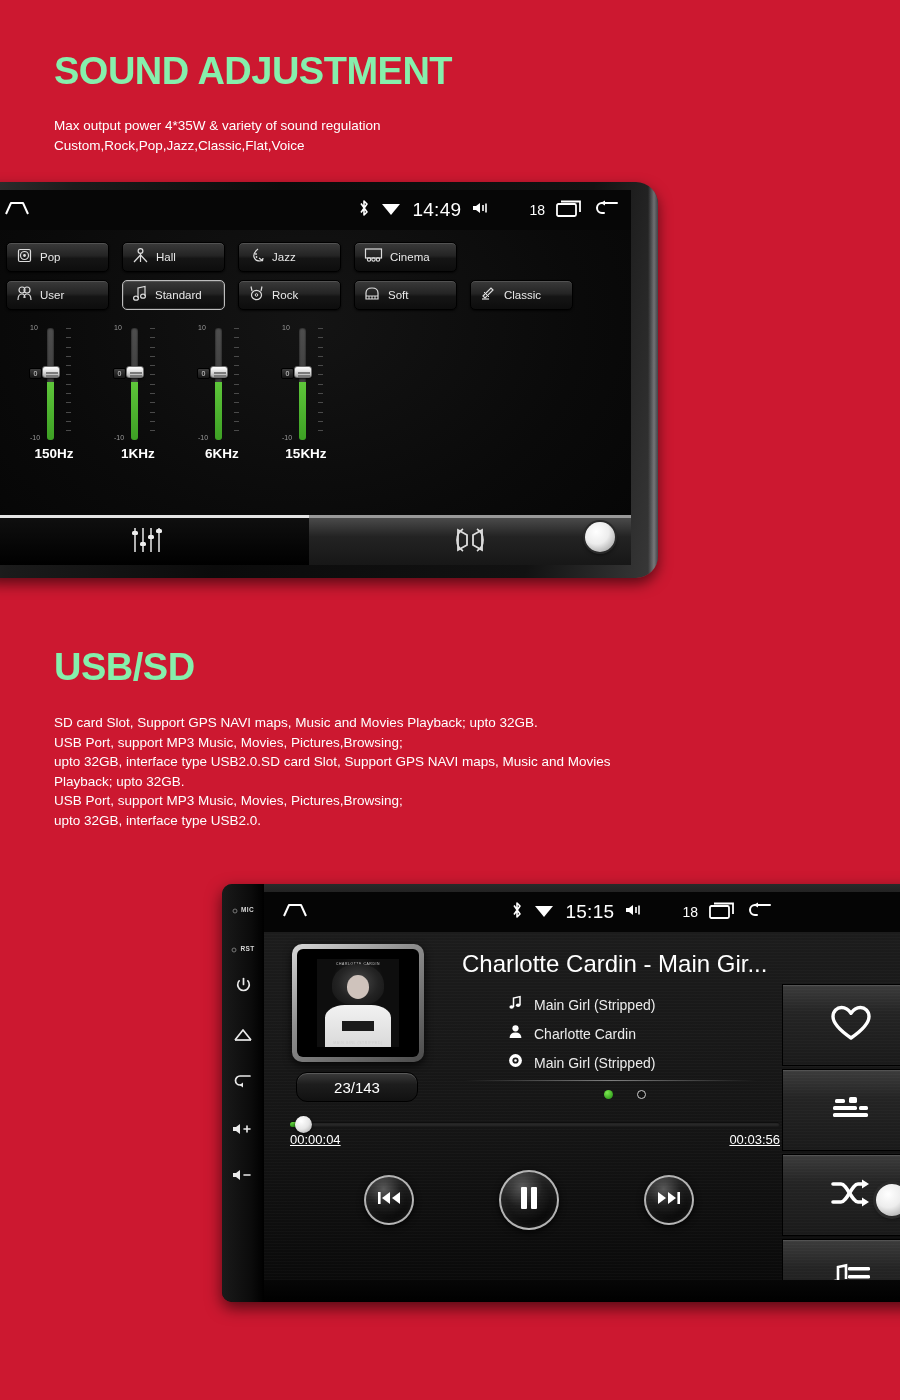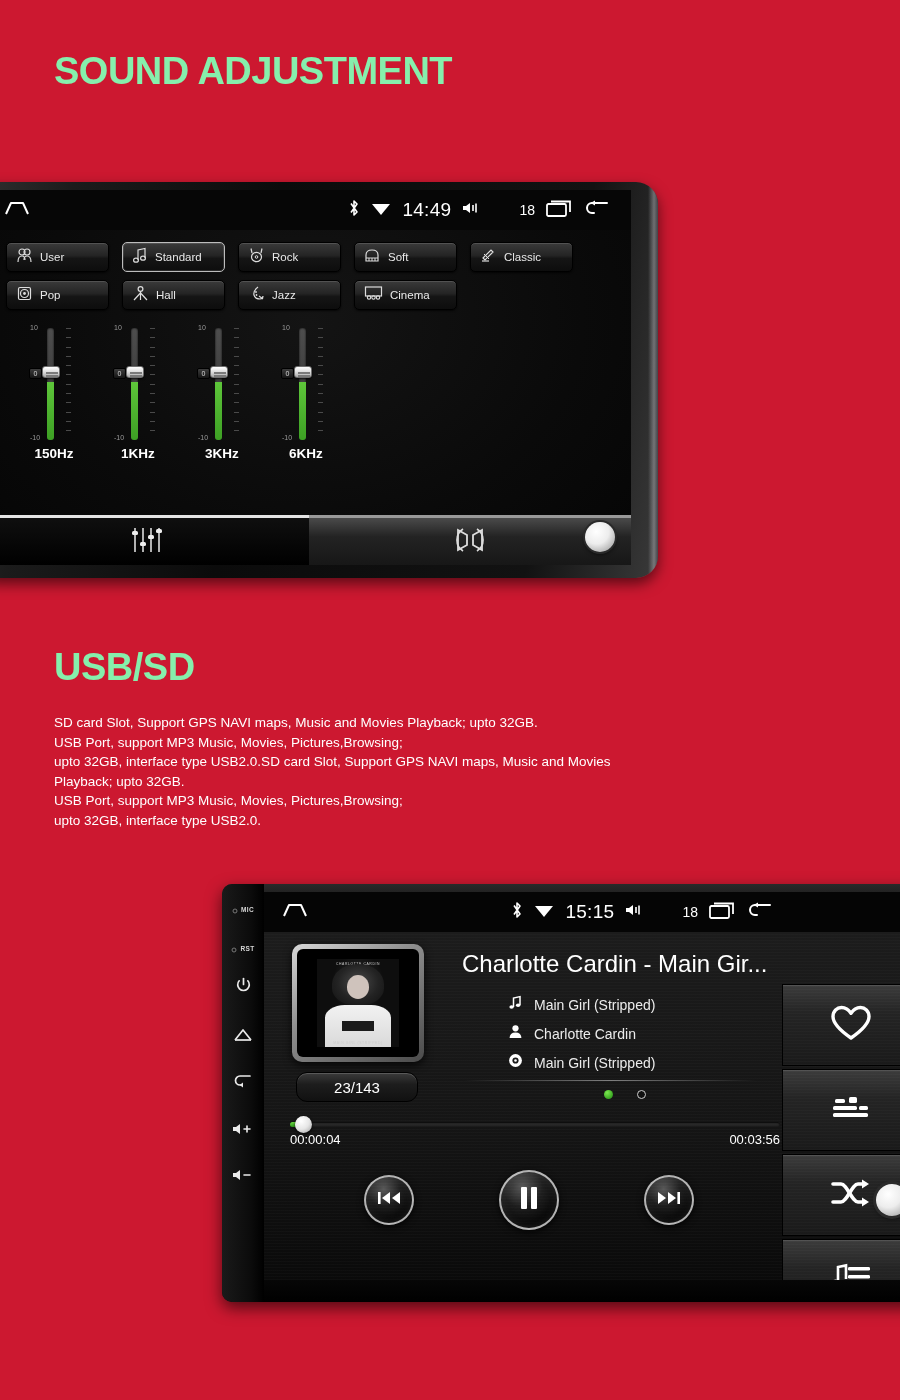--- a/index.html
+++ b/index.html
@@ -48,21 +48,21 @@
     overflow: hidden;
   }
 
   
   .statusbar {
     position: absolute; left:0; top:0; width:100%; height: 40px;
     background: #060606;
     display:flex; align-items:center;
   }
   .sb-home { margin-left: 18px; }
-  .sb-right { margin-left:auto; display:flex; align-items:center; gap:11px; padding-right: 22px; }
+  .sb-right { margin-left:auto; display:flex; align-items:center; gap:11px; padding-right: 12px; }
   .sb-time { color:#fff; font-size:19px; font-weight:500; letter-spacing:.3px;}
   .sb-vol-num { color:#fff; font-size:14px;margin-left:28px; }
   .ic { display:block; }
 
   
   .presets { position:absolute; left: 20px; top: 52px; width: 610px; }
   .prow { display:flex; gap: 13px; margin-bottom: 8px; }
   .pbtn {
     width: 103px; height: 30px; border-radius: 5px;
     background: linear-gradient(180deg,#3a3a3a 0%, #242424 45%, #151515 55%, #0d0d0d 100%);
@@ -239,21 +239,21 @@
     box-shadow: inset 0 1px 2px #000;
   }
   .seekfill { position:absolute; left:0; top:0; height:5px; width: 10px; border-radius:3px 0 0 3px;
     background: linear-gradient(180deg,#6ddb44,#2f9b1d); }
   .seekthumb {
     position:absolute; left: 5px; top: -6px; width: 17px; height: 17px; border-radius: 50%;
     background: radial-gradient(circle at 36% 30%, #ffffff 0%, #e6e6e6 50%, #9d9d9d 100%);
     box-shadow: 0 1px 3px rgba(0,0,0,.9);
   }
   .times { display:flex; justify-content:space-between; margin-top: 5px; }
-  .times span { color:#fff; font-size:13px; }
+  .times span { color:#fff; font-size:13px;text-decoration:underline; }
 
   .transport {
     position:absolute; left: 100px; top: 238px; width: 330px;
     display:flex; justify-content:space-between; align-items:center;
   }
   .tbtn {
     width: 50px; height: 50px; border-radius:50%;
     background: radial-gradient(circle at 38% 26%, rgba(255,255,255,.30) 0%, rgba(255,255,255,.06) 38%, rgba(0,0,0,.55) 72%, rgba(0,0,0,.85) 100%);
     border: 2px solid rgba(235,235,235,.75);
     box-shadow: 0 2px 7px rgba(0,0,0,.85), inset 0 0 10px rgba(255,255,255,.1);
@@ -278,20 +278,22 @@
     box-shadow: 0 0 0 3px #2b2b2b, 0 2px 5px rgba(0,0,0,.85);
     z-index: 5;
   }
 </style>
 </head>
 <body>
 
 <div class="page">
 
   <div class="sec-title" style="left:54px; top:50px;">SOUND ADJUSTMENT</div>
+  <div class="sec-desc" style="left:54px; top:116px; width:560px;">Max output power 4*35W &amp; variety of sound regulation
+Custom,Rock,Pop,Jazz,Classic,Flat,Voice</div>
 
   <div id="eq-device">
     <div id="eq-screen">
 
       <div class="statusbar">
         <span class="sb-home ic">
           <svg width="26" height="16" viewBox="0 0 26 16">
               <path d="M2 14 L7 3 L19 3 L24 14" fill="none" stroke="#fff" stroke-width="2" stroke-linejoin="round"></path>
             </svg>
         </span>
@@ -328,20 +330,64 @@
               </svg>
           </span>
         </div>
       </div>
 
       <div class="presets">
         <div class="prow">
           <div class="pbtn">
             <span>
               <svg width="17" height="17" viewBox="0 0 17 17">
+                  <rect x="2.5" y="2.5" width="12" height="12" rx="1.5" fill="none" stroke="#ddd" stroke-width="1.2"></rect>
+                  <circle cx="8.5" cy="8.5" r="4" fill="none" stroke="#ddd" stroke-width="1.2"></circle>
+                  <circle cx="8.5" cy="8.5" r="1.4" fill="#ddd"></circle>
+                </svg>
+            </span>
+            <span class="lbl">Pop</span>
+          </div>
+          <div class="pbtn">
+            <span>
+              <svg width="17" height="17" viewBox="0 0 17 17">
+                  <circle cx="8.5" cy="4" r="2.4" fill="none" stroke="#ddd" stroke-width="1.2"></circle>
+                  <path d="M8.5 6.5 L8.5 15" stroke="#ddd" stroke-width="1.2"></path>
+                  <path d="M2 15 L8.5 8 L15 15" fill="none" stroke="#ddd" stroke-width="1.2"></path>
+                </svg>
+            </span>
+            <span class="lbl">Hall</span>
+          </div>
+          <div class="pbtn">
+            <span>
+              <svg width="17" height="17" viewBox="0 0 17 17">
+                  <path d="M10 2 Q5 6 6 10 Q7 14 12 14 Q15 14 15 11" fill="none" stroke="#ddd" stroke-width="1.2"></path>
+                  <path d="M11 11 L15 14" stroke="#ddd" stroke-width="1.2"></path>
+                  <circle cx="8" cy="7" r=".9" fill="#ddd"></circle>
+                  <circle cx="8.5" cy="10" r=".9" fill="#ddd"></circle>
+                </svg>
+            </span>
+            <span class="lbl">Jazz</span>
+          </div>
+          <div class="pbtn">
+            <span>
+              <svg width="19" height="16" viewBox="0 0 19 16">
+                  <rect x="1.5" y="2" width="16" height="9" fill="none" stroke="#ddd" stroke-width="1.2"></rect>
+                  <circle cx="5" cy="12.5" r="1.7" fill="none" stroke="#ddd" stroke-width="1.1"></circle>
+                  <circle cx="9.5" cy="12.5" r="1.7" fill="none" stroke="#ddd" stroke-width="1.1"></circle>
+                  <circle cx="14" cy="12.5" r="1.7" fill="none" stroke="#ddd" stroke-width="1.1"></circle>
+                </svg>
+            </span>
+            <span class="lbl">Cinema</span>
+          </div>
+        </div>
+        <div class="prow">
+          <div class="pbtn">
+            <span>
+              <svg width="17" height="17" viewBox="0 0 17 17">
                   <circle cx="6" cy="5" r="3" fill="none" stroke="#ddd" stroke-width="1.2"></circle>
                   <circle cx="11" cy="5" r="3" fill="none" stroke="#ddd" stroke-width="1.2"></circle>
                   <path d="M2 15 Q2 9 6 9 Q9 9 9 13" fill="none" stroke="#ddd" stroke-width="1.2"></path>
                   <path d="M8 13 Q8 9 11 9 Q15 9 15 15" fill="none" stroke="#ddd" stroke-width="1.2"></path>
                 </svg>
             </span>
             <span class="lbl">User</span>
           </div>
           <div class="pbtn active">
             <span>
@@ -376,64 +422,20 @@
           </div>
           <div class="pbtn">
             <span>
               <svg width="17" height="17" viewBox="0 0 17 17">
                   <path d="M3 11 L11 3 L13 5 L5 13 Z" fill="none" stroke="#ddd" stroke-width="1.2"></path>
                   <path d="M4 7 L9 12" stroke="#ddd" stroke-width="1"></path>
                   <path d="M2 14 L9 14" stroke="#ddd" stroke-width="1.2"></path>
                 </svg>
             </span>
             <span class="lbl">Classic</span>
-          </div>
-        </div>
-        <div class="prow">
-          <div class="pbtn">
-            <span>
-              <svg width="17" height="17" viewBox="0 0 17 17">
-                  <rect x="2.5" y="2.5" width="12" height="12" rx="1.5" fill="none" stroke="#ddd" stroke-width="1.2"></rect>
-                  <circle cx="8.5" cy="8.5" r="4" fill="none" stroke="#ddd" stroke-width="1.2"></circle>
-                  <circle cx="8.5" cy="8.5" r="1.4" fill="#ddd"></circle>
-                </svg>
-            </span>
-            <span class="lbl">Pop</span>
-          </div>
-          <div class="pbtn">
-            <span>
-              <svg width="17" height="17" viewBox="0 0 17 17">
-                  <circle cx="8.5" cy="4" r="2.4" fill="none" stroke="#ddd" stroke-width="1.2"></circle>
-                  <path d="M8.5 6.5 L8.5 15" stroke="#ddd" stroke-width="1.2"></path>
-                  <path d="M2 15 L8.5 8 L15 15" fill="none" stroke="#ddd" stroke-width="1.2"></path>
-                </svg>
-            </span>
-            <span class="lbl">Hall</span>
-          </div>
-          <div class="pbtn">
-            <span>
-              <svg width="17" height="17" viewBox="0 0 17 17">
-                  <path d="M10 2 Q5 6 6 10 Q7 14 12 14 Q15 14 15 11" fill="none" stroke="#ddd" stroke-width="1.2"></path>
-                  <path d="M11 11 L15 14" stroke="#ddd" stroke-width="1.2"></path>
-                  <circle cx="8" cy="7" r=".9" fill="#ddd"></circle>
-                  <circle cx="8.5" cy="10" r=".9" fill="#ddd"></circle>
-                </svg>
-            </span>
-            <span class="lbl">Jazz</span>
-          </div>
-          <div class="pbtn">
-            <span>
-              <svg width="19" height="16" viewBox="0 0 19 16">
-                  <rect x="1.5" y="2" width="16" height="9" fill="none" stroke="#ddd" stroke-width="1.2"></rect>
-                  <circle cx="5" cy="12.5" r="1.7" fill="none" stroke="#ddd" stroke-width="1.1"></circle>
-                  <circle cx="9.5" cy="12.5" r="1.7" fill="none" stroke="#ddd" stroke-width="1.1"></circle>
-                  <circle cx="14" cy="12.5" r="1.7" fill="none" stroke="#ddd" stroke-width="1.1"></circle>
-                </svg>
-            </span>
-            <span class="lbl">Cinema</span>
           </div>
         </div>
       </div>
 
       <div class="eqbank">
         <div class="band">
           <div class="scaleTop">10</div>
           <div class="scaleBot">-10</div>
           <div class="slot">
               <div class="fill"></div>
@@ -495,21 +497,21 @@
               <i></i>
               <i></i>
               <i></i>
               <i></i>
               <i></i>
               <i></i>
               <i></i>
             </div>
           <div class="zerotag">0</div>
           <div class="knob"></div>
-          <div class="bandlabel">3KHz</div>
+          <div class="bandlabel">6KHz</div>
         </div>
         <div class="band">
           <div class="scaleTop">10</div>
           <div class="scaleBot">-10</div>
           <div class="slot">
               <div class="fill"></div>
             </div>
           <div class="ticks">
               <i></i>
               <i></i>
@@ -519,21 +521,21 @@
               <i></i>
               <i></i>
               <i></i>
               <i></i>
               <i></i>
               <i></i>
               <i></i>
             </div>
           <div class="zerotag">0</div>
           <div class="knob"></div>
-          <div class="bandlabel">6KHz</div>
+          <div class="bandlabel">15KHz</div>
         </div>
       </div>
 
       <div class="eqtabs">
         <div class="eqtab sel">
           <span>
             <svg width="34" height="28" viewBox="0 0 34 28">
               <g stroke="#ddd" stroke-width="1.6" fill="none">
                 <path d="M5 2 L5 26"></path>
                   <path d="M13 2 L13 26"></path>

